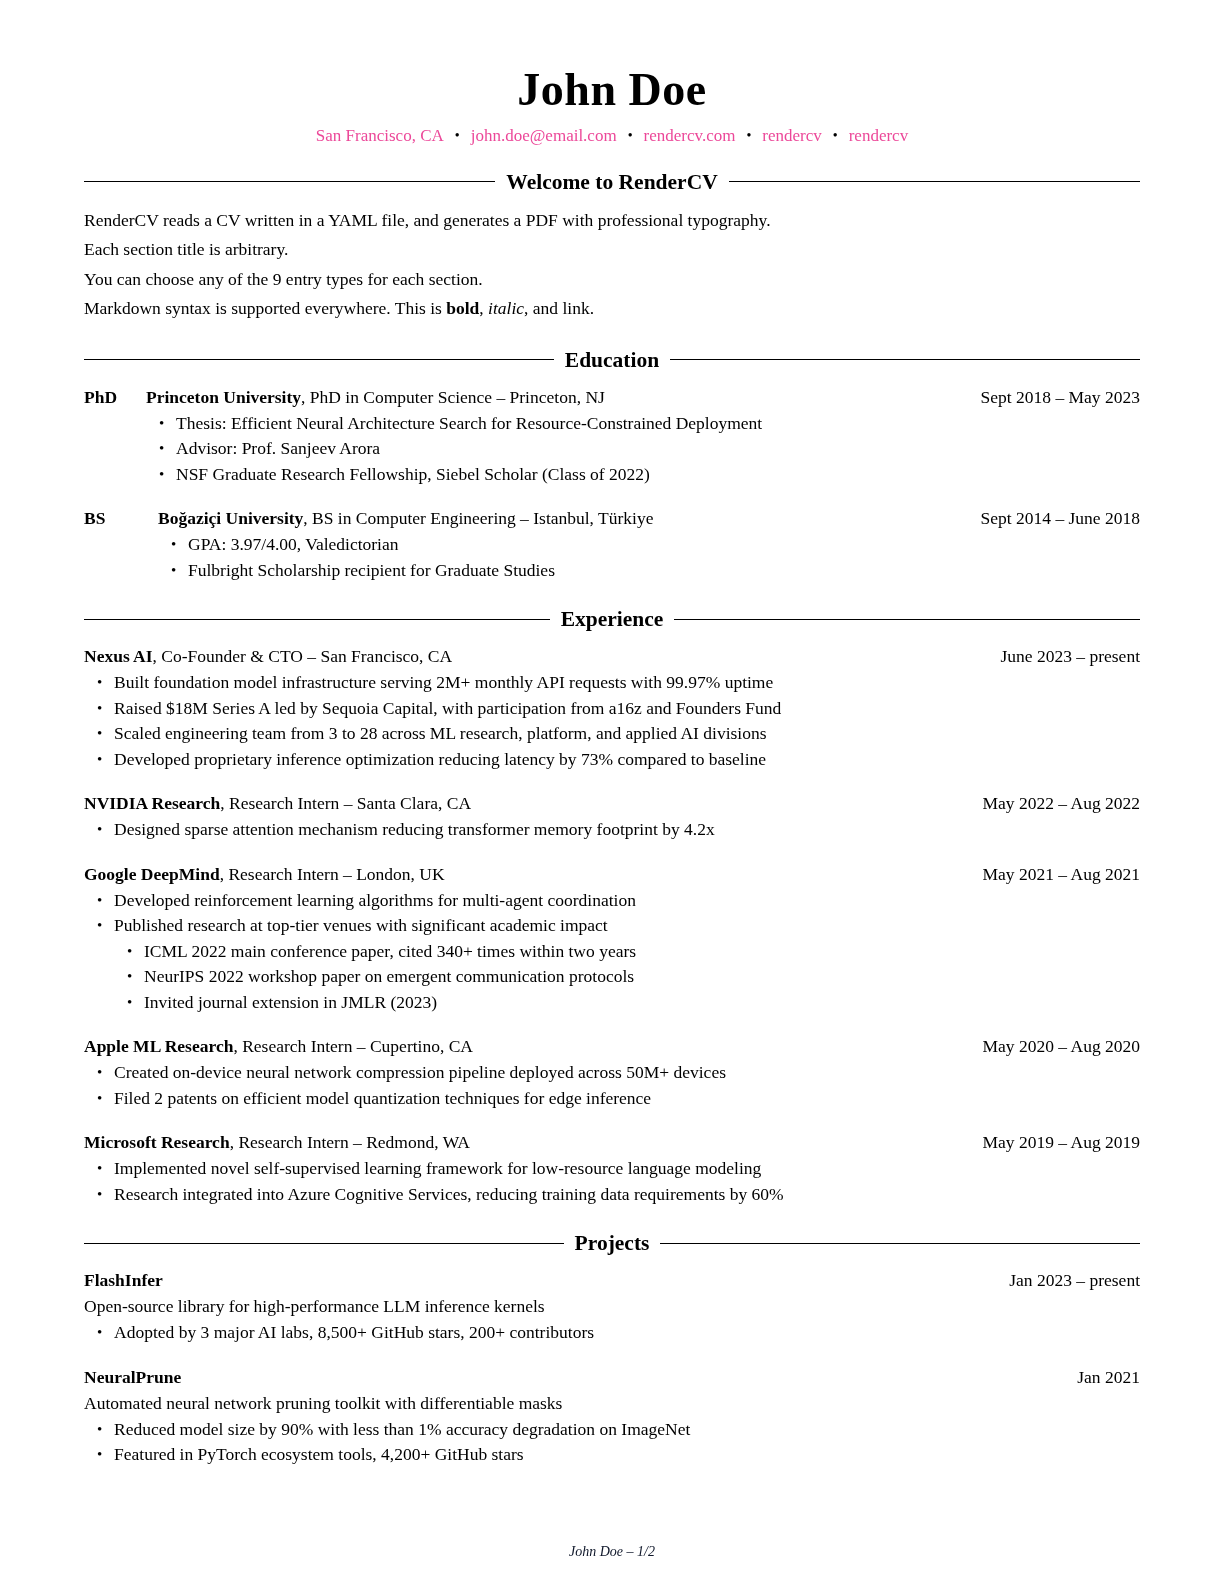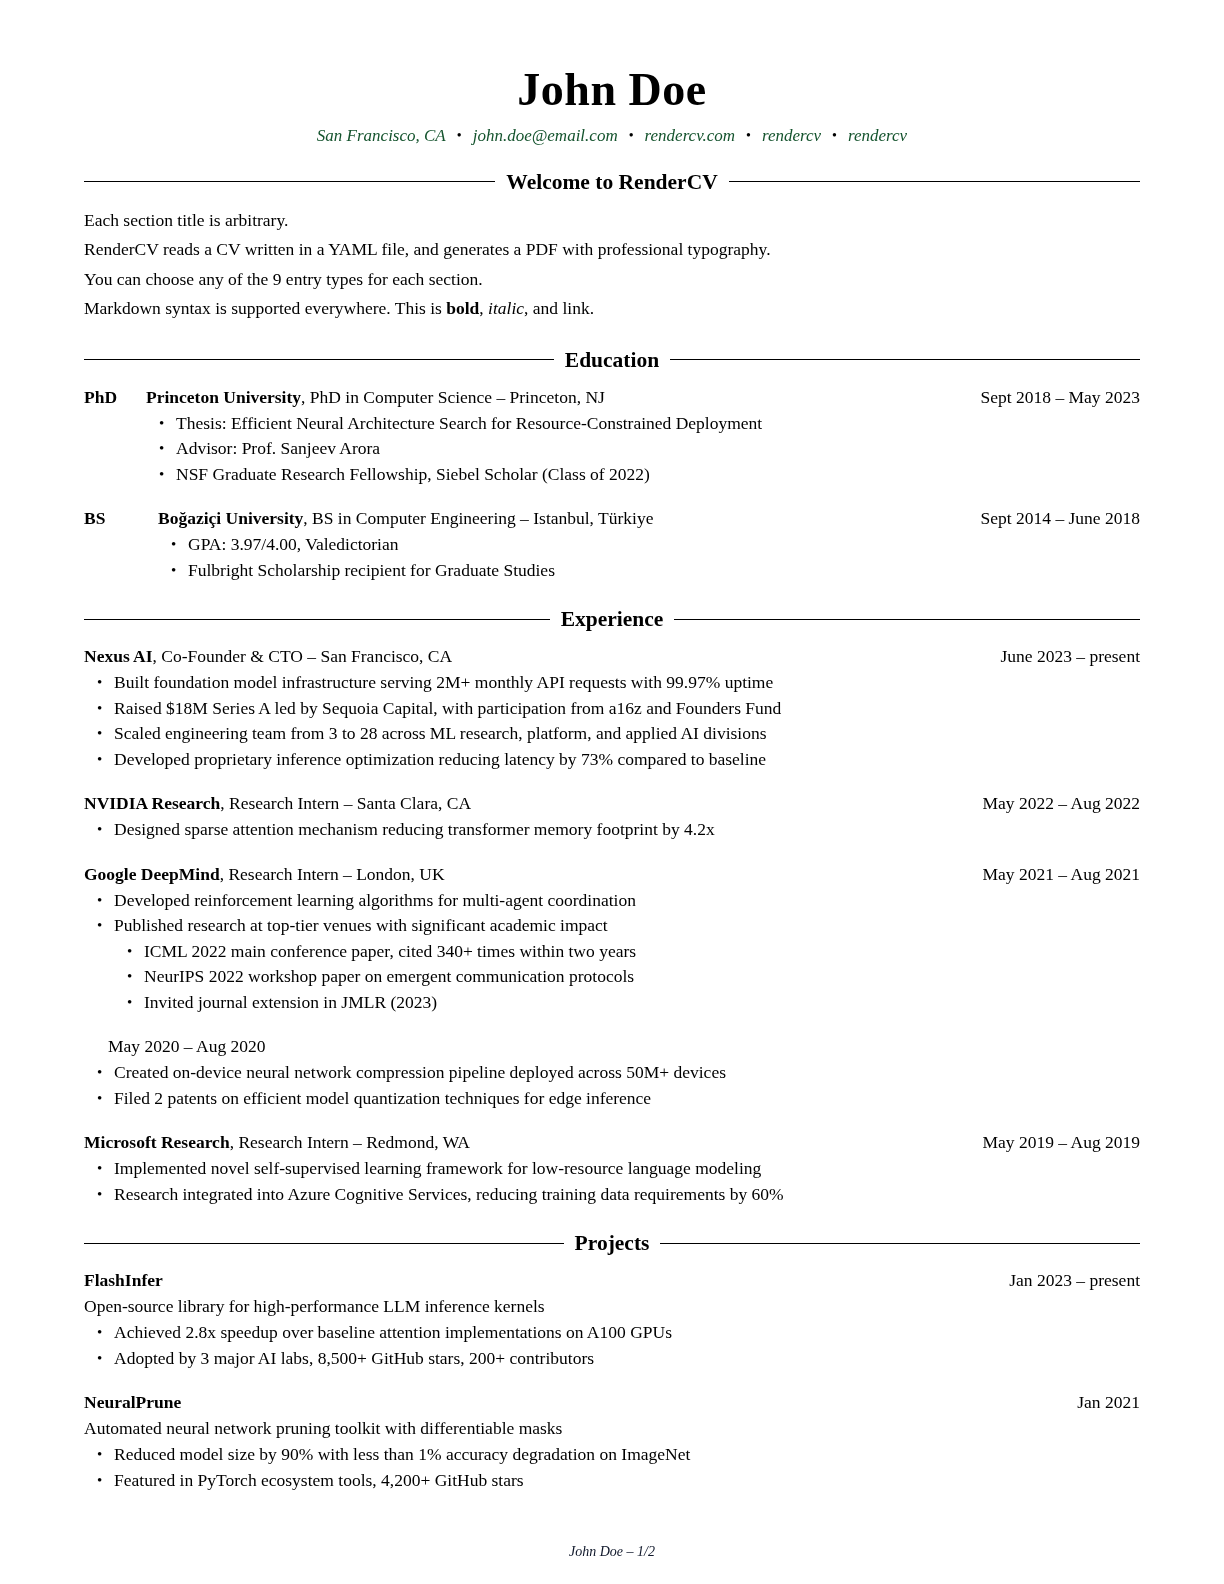--- a/index.html
+++ b/index.html
@@ -25,21 +25,21 @@
     text-align: center;
     line-height: 1.15;
     letter-spacing: 0.5px;
   }
   .contact-line {
     text-align: center;
     margin-top: 9px;
     font-size: 17px;
   }
   .contact-sep { display: inline-block; margin: 0 11px; font-size: 14px; vertical-align: 1px; }
-  .contact-item { color: #14532d; text-decoration: none; font-style: italic; }
+  .contact-item { color: #ec4899; text-decoration: none; }
   
   .cv-section { margin-top: 23px; }
   .sec-head { display: flex; align-items: center; gap: 11px; margin-bottom: 11px; }
   .sec-rule { flex: 1 1 0; border-top: 1.5px solid #000; height: 0; }
   .sec-title { font-size: 21.5px; font-weight: 700; line-height: 26px; white-space: nowrap; }
   
   .cv-par { margin: 0; line-height: 29.5px; }
   .doclink { color: #000000; }
   
   .entry { display: flex; align-items: flex-start; }
@@ -73,22 +73,22 @@
     <div class="contact-line" id="contact-line"><span class="contact-item">San Francisco, CA</span><span class="contact-sep">•</span><span class="contact-item">john.doe@email.com</span><span class="contact-sep">•</span><span class="contact-item">rendercv.com</span><span class="contact-sep">•</span><span class="contact-item">rendercv</span><span class="contact-sep">•</span><span class="contact-item">rendercv</span></div>
   </header>
 
   <main id="cv-sections">
       <section class="cv-section">
         <div class="sec-head">
           <div class="sec-rule"></div>
           <div class="sec-title">Welcome to RenderCV</div>
           <div class="sec-rule"></div>
         </div>
+        <p class="cv-par"><span>RenderCV reads a CV written in a YAML file, and generates a PDF with professional typography.</span></p>
         <p class="cv-par"><span>Each section title is arbitrary.</span></p>
-        <p class="cv-par"><span>RenderCV reads a CV written in a YAML file, and generates a PDF with professional typography.</span></p>
         <p class="cv-par"><span>You can choose any of the 9 entry types for each section.</span></p>
         <p class="cv-par"><span>Markdown syntax is supported everywhere. This is </span><b>bold</b><span>, </span><i>italic</i><span>, and </span><span class="doclink">link</span><span>.</span></p>
       </section>
       <section class="cv-section">
         <div class="sec-head">
           <div class="sec-rule"></div>
           <div class="sec-title">Education</div>
           <div class="sec-rule"></div>
         </div>
         <div class="entry">
@@ -162,20 +162,21 @@
                   <li><span>ICML 2022 main conference paper, cited 340+ times within two years</span></li>
                   <li><span>NeurIPS 2022 workshop paper on emergent communication protocols</span></li>
                   <li><span>Invited journal extension in JMLR (2023)</span></li>
                 </ul></li>
             </ul>
           </div>
         </div>
         <div class="entry">
           <div class="entry-body">
             <div class="entry-head">
+              <div class="entry-title"><b>Apple ML Research</b><span>, Research Intern – Cupertino, CA</span></div>
               <div class="entry-date">May 2020 – Aug 2020</div>
             </div>
             <ul class="blist">
               <li><span>Created on-device neural network compression pipeline deployed across 50M+ devices</span></li>
               <li><span>Filed 2 patents on efficient model quantization techniques for edge inference</span></li>
             </ul>
           </div>
         </div>
         <div class="entry">
           <div class="entry-body">
@@ -197,21 +198,20 @@
           <div class="sec-rule"></div>
         </div>
         <div class="entry">
           <div class="entry-body">
             <div class="entry-head">
               <div class="entry-title"><b>FlashInfer</b></div>
               <div class="entry-date">Jan 2023 – present</div>
             </div>
             <div class="entry-summary">Open-source library for high-performance LLM inference kernels</div>
             <ul class="blist">
-              <li><span>Achieved 2.8x speedup over baseline attention implementations on A100 GPUs</span></li>
               <li><span>Adopted by 3 major AI labs, 8,500+ GitHub stars, 200+ contributors</span></li>
             </ul>
           </div>
         </div>
         <div class="entry">
           <div class="entry-body">
             <div class="entry-head">
               <div class="entry-title"><b>NeuralPrune</b></div>
               <div class="entry-date">Jan 2021</div>
             </div>

